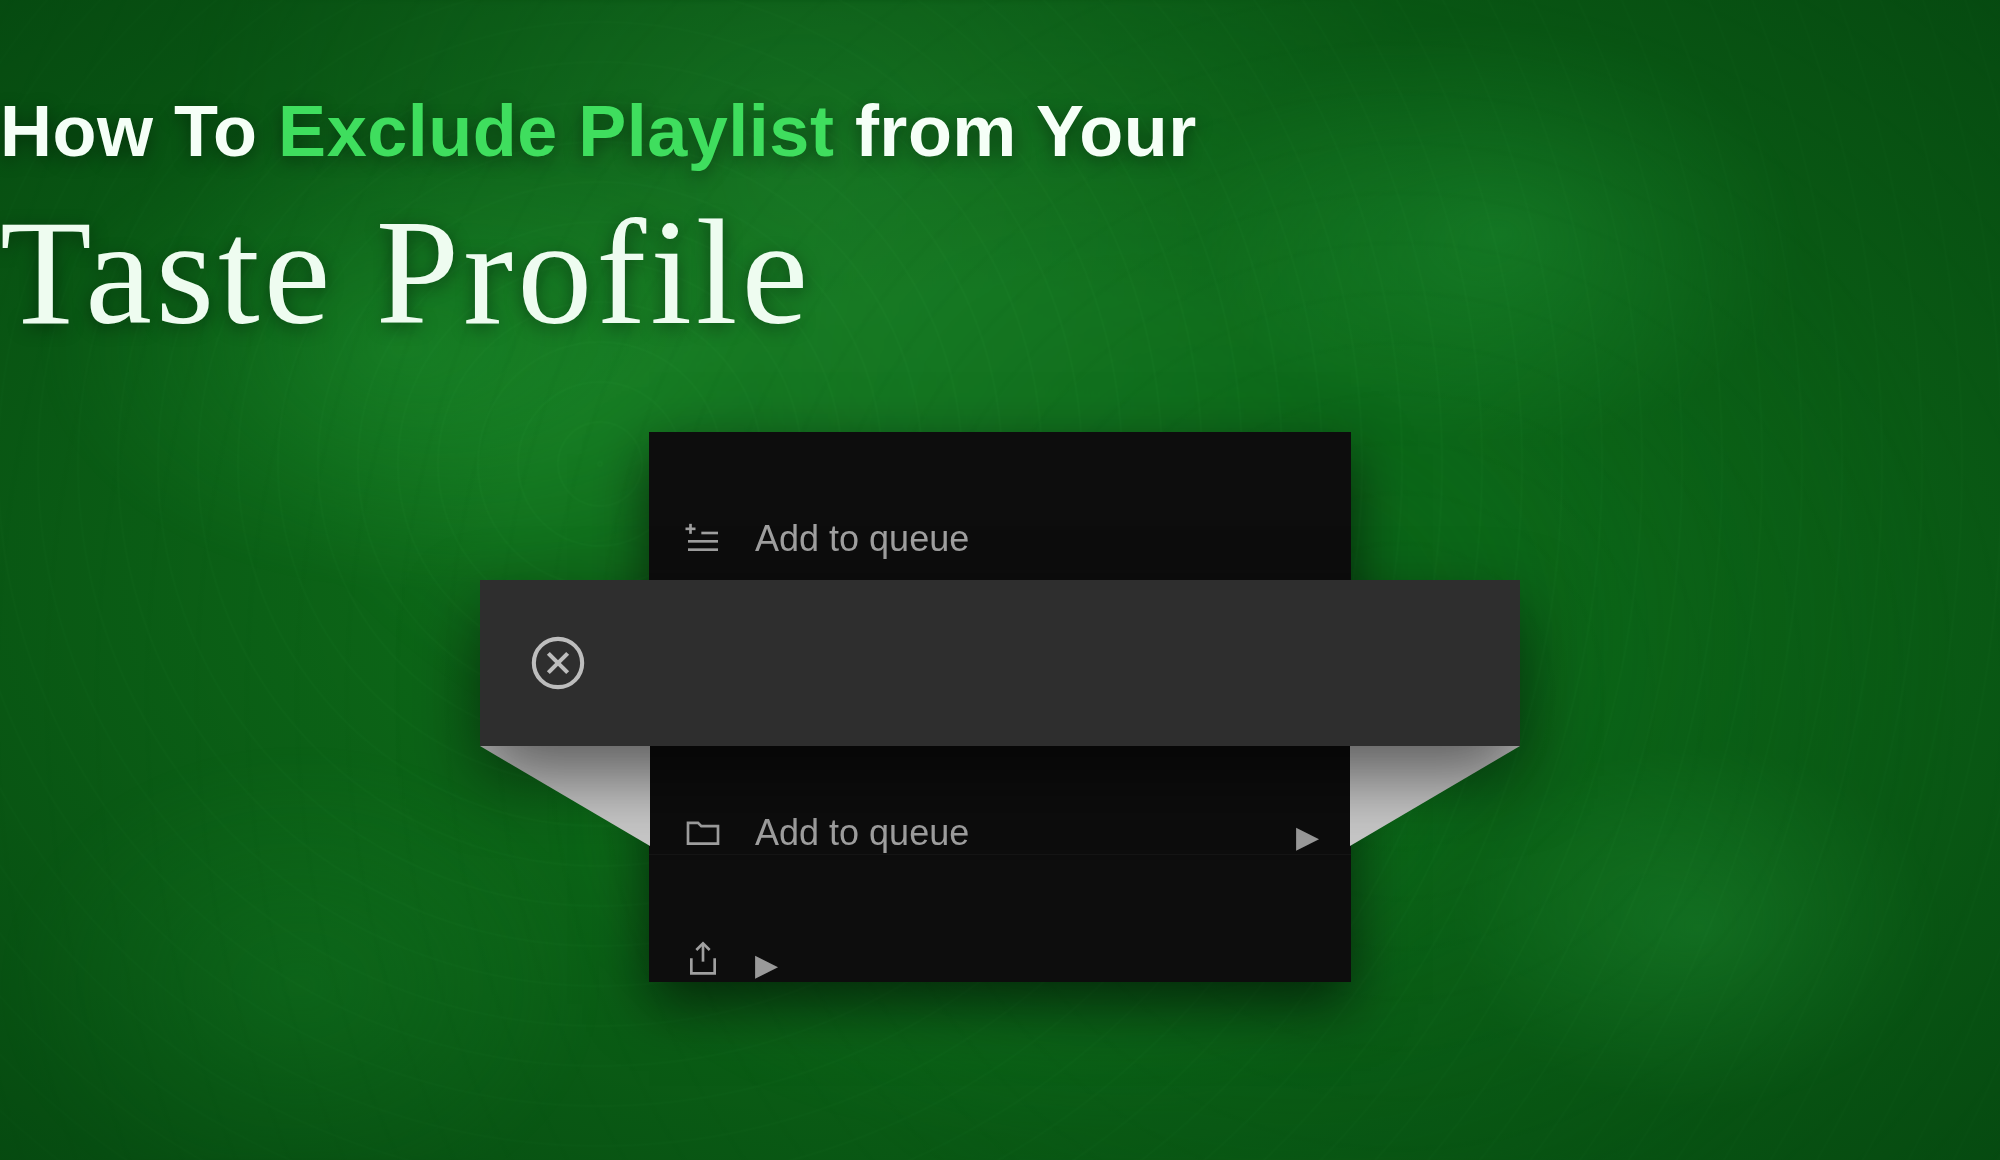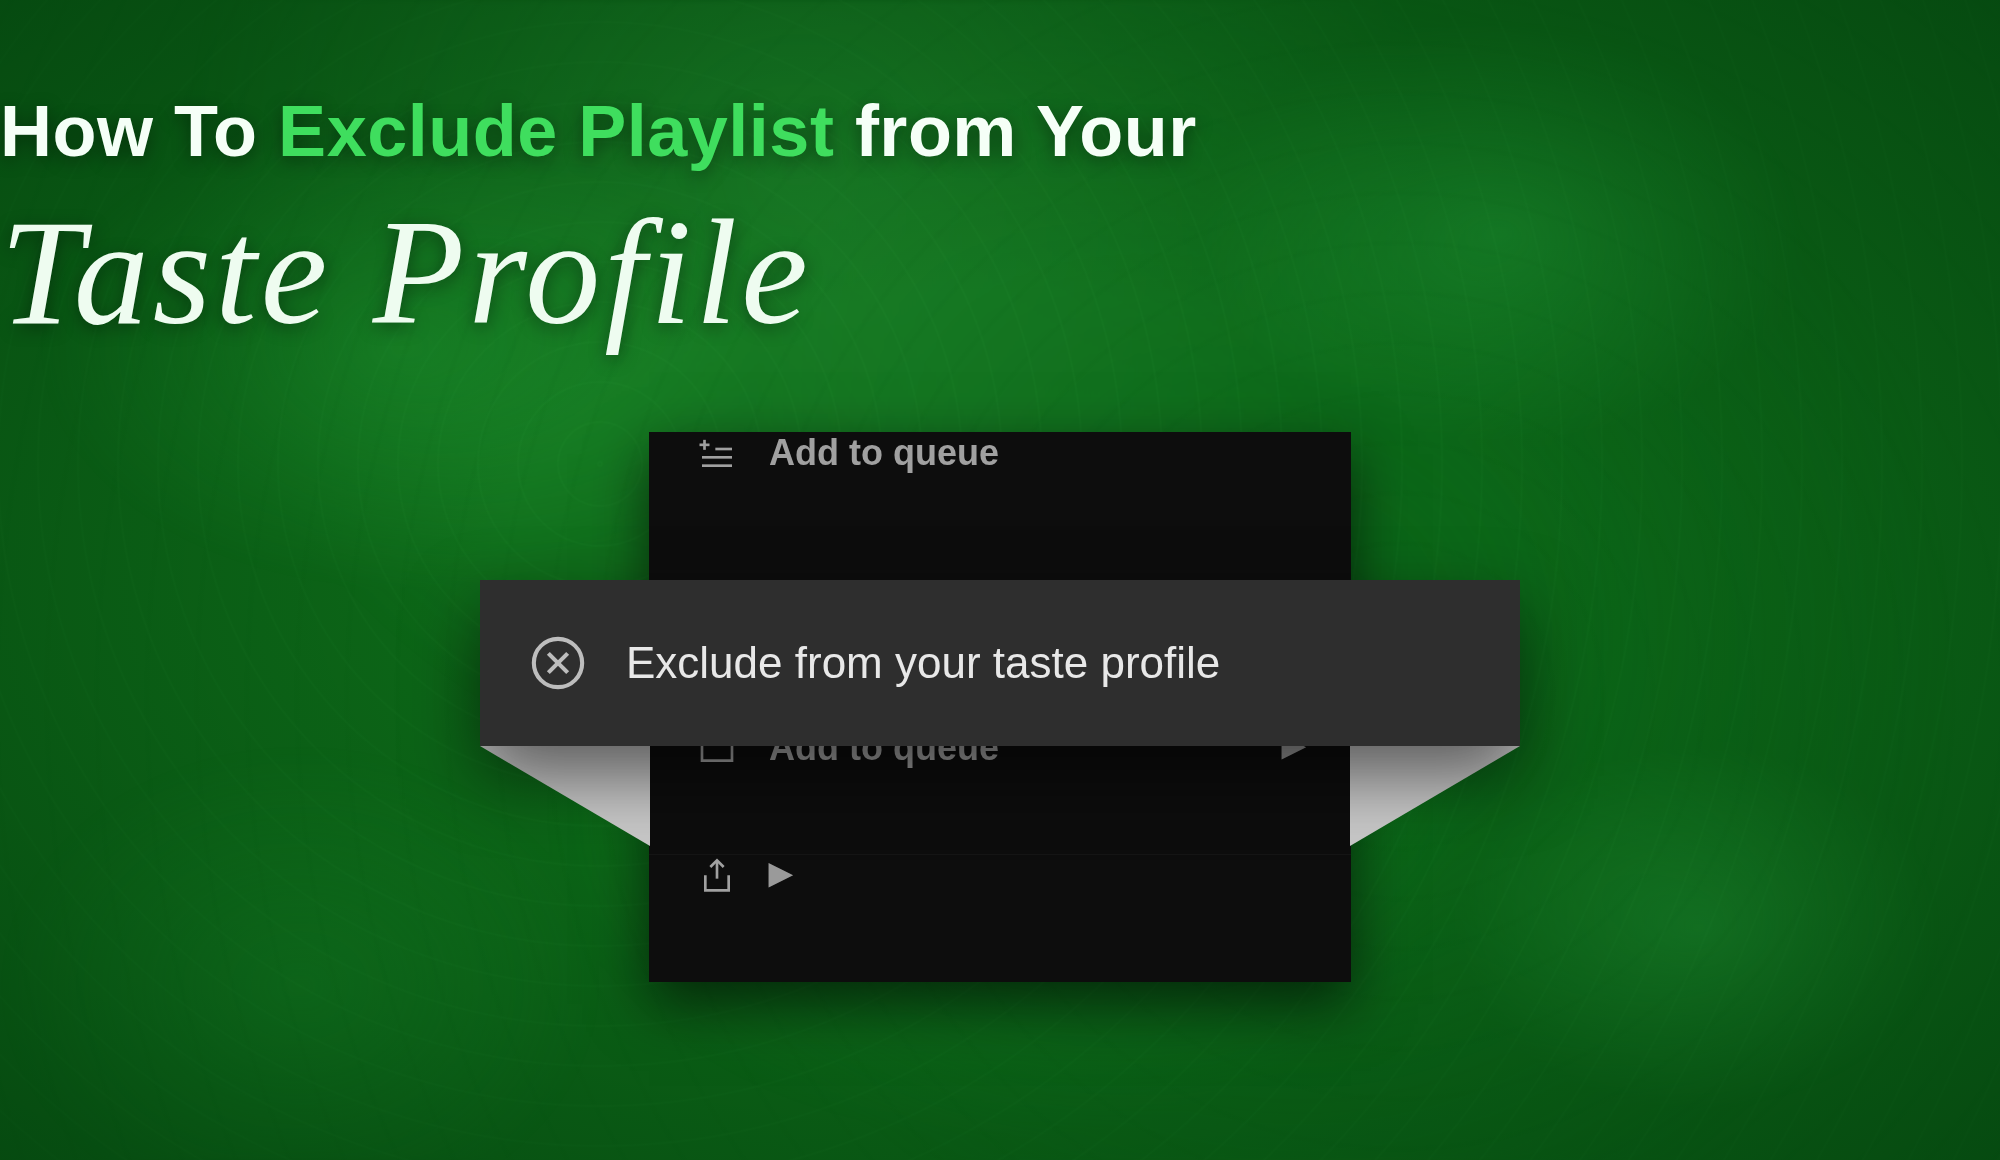--- a/index.html
+++ b/index.html
@@ -53,43 +53,42 @@
     }
     .t-white { color: #f5fff7; }
     .t-green { color: #3fde5e; }
     .title-line2 {
       font-family: "Brush Script MT", "Segoe Script", cursive;
       font-size: 150px;
       color: #eefcf0;
       margin-top: 30px;
       line-height: 1;
       font-weight: 500;
-      font-style: italic;
       text-shadow: 0 4px 18px rgba(0,0,0,0.4);
       letter-spacing: 4px;
     }
     .menu-stack {
       position: absolute;
       top: 432px;
       left: 50%;
       transform: translateX(-50%);
     }
     .menu-bg {
       width: 702px;
       background: #0d0d0d;
       box-shadow: 0 22px 55px rgba(0,0,0,0.6);
     }
     .menu-item {
       display: flex;
-      align-items: flex-start;
+      align-items: flex-end;
       height: 128px;
-      padding: 0 46px;
+      padding: 0 32px;
       color: #a0a0a0;
       font-size: 36px;
-      font-weight: 700;
+      font-weight: 400;
       gap: 30px;
       border-top: 1px solid rgba(255,255,255,0.035);
       cursor: pointer;
     }
     .menu-item:first-child { border-top: none; }
     .menu-item .icon {
       width: 44px;
       height: 44px;
       flex-shrink: 0;
       display: flex;
@@ -205,15 +204,14 @@
   <div class="wing left"></div>
   <div class="wing right"></div>
   <div class="popout">
     <span class="icon">
       <svg width="58" height="58" viewBox="0 0 24 24" fill="none" stroke="#bdbdbd" stroke-width="1.7">
         <circle cx="12" cy="12" r="10"></circle>
         <line x1="8" y1="8" x2="16" y2="16"></line>
         <line x1="16" y1="8" x2="8" y2="16"></line>
       </svg>
     </span>
-    <span>Exclude from your taste profile</span>
   </div>
 </div>
 
 </body></html>

